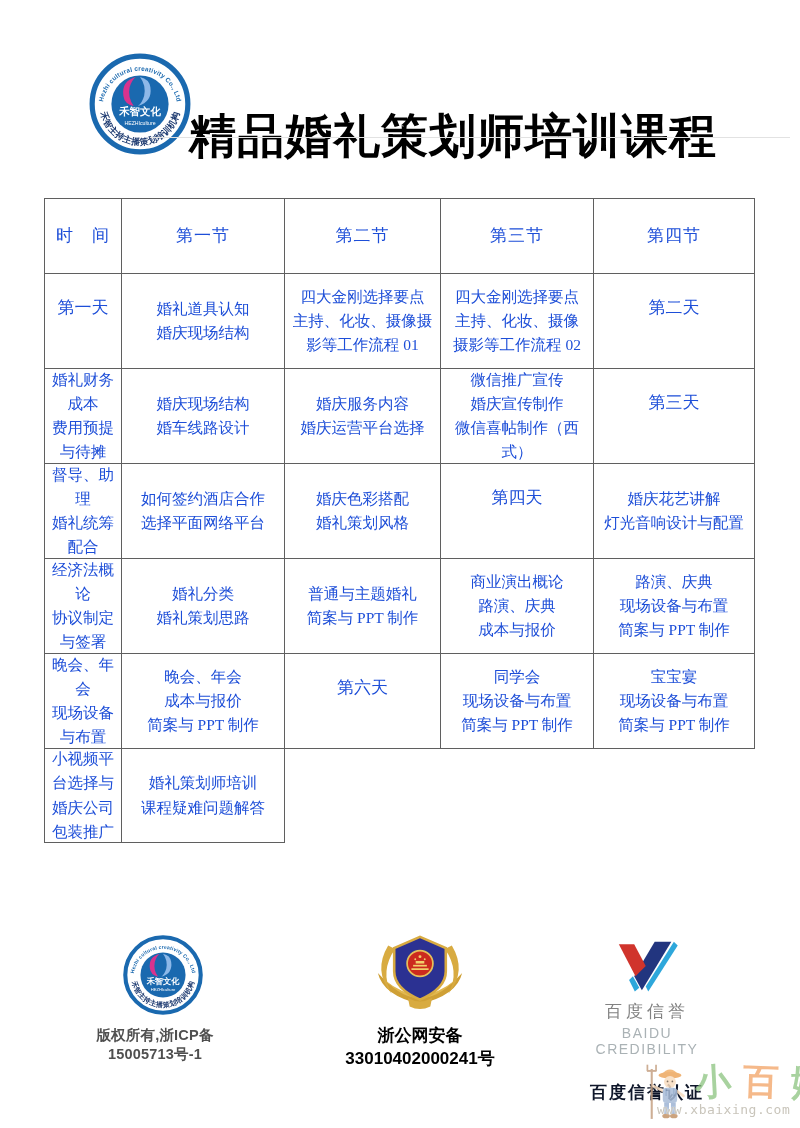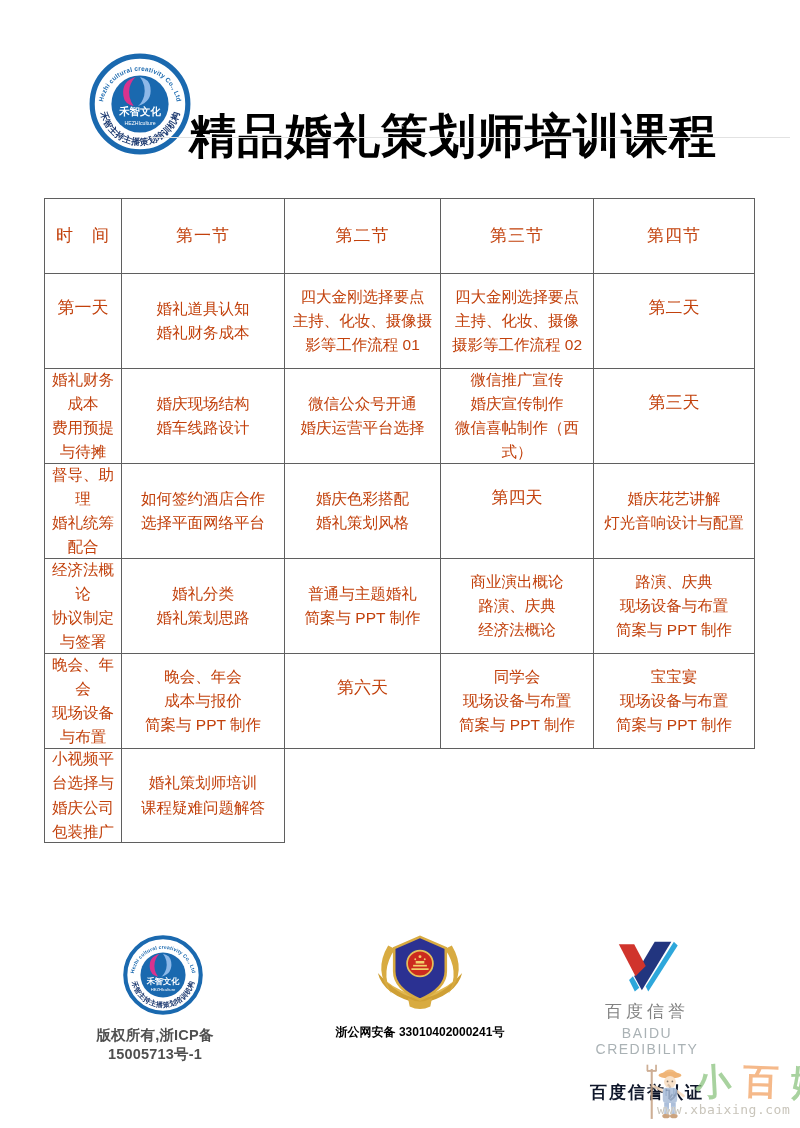--- a/index.html
+++ b/index.html
@@ -11,37 +11,37 @@
   .page-title{position:absolute;left:175px;top:74px;width:556px;height:62px;
     font-family:"Liberation Serif","DejaVu Serif",serif;font-weight:bold;
     font-size:47px;color:#000;text-align:center;letter-spacing:1px;line-height:62px;white-space:nowrap;}
   .title-underline{position:absolute;left:150px;top:137px;width:640px;height:1px;background:#e2e2e2;}
 
   
   .course-table{position:absolute;left:44px;top:198px;width:710px;
     display:grid;grid-template-columns:77px 163px 156px 153px 161px;
     grid-template-rows:75px 95px 95px 95px 95px 95px 94px;
     border-top:1px solid #5f5f5f;border-left:1px solid #5f5f5f;
-    font-family:Liberation Sans, sans-serif;color:#c2410c;box-sizing:content-box;}
+    font-family:Liberation Serif, serif;color:#1d4ed8;box-sizing:content-box;}
   .tcell{border-right:1px solid #5f5f5f;border-bottom:1px solid #5f5f5f;
     display:flex;align-items:center;justify-content:center;text-align:center;
     white-space:pre-line;line-height:1.55;font-size:15.5px;padding:2px 3px;box-sizing:border-box;}
   .tcell.th{font-size:17px;letter-spacing:1px;}
   .tcell.day{align-items:flex-start;padding-top:21px;font-size:17px;}
 
   
   .foot-group{position:absolute;text-align:center;}
   .foot-left{left:68px;top:934px;width:190px;}
   .foot-mid{left:328px;top:930px;width:184px;}
   .foot-right{left:578px;top:938px;width:138px;}
   .logo-small{width:82px;height:82px;}
   .badge-svg{width:96px;height:86px;}
   .baiduv-svg{width:64px;height:56px;}
   .icp-text{margin:6px 16px 0 0;font-size:14.5px;font-weight:600;color:#4f4f4f;letter-spacing:0.2px;}
-  .police-text{margin:4px 0 0 0;font-size:12px;font-weight:800;color:#000;}
+  .police-text{margin:4px 0 0 0;font-size:17px;font-weight:800;color:#000;}
   .baidu-cn{margin:2px 0 0 0;font-size:17px;color:#828282;letter-spacing:4px;}
   .baidu-en{margin:2px 0 0 0;font-size:14px;color:#aab2b5;letter-spacing:1.5px;}
   .baidu-cert{margin:24px 0 0 0;font-size:17px;font-weight:800;color:#0f172a;letter-spacing:2px;}
 
   
   .watermark{position:absolute;left:645px;top:1060px;width:153px;height:66px;}
   .farmer-svg{position:absolute;left:0;top:3px;width:48px;height:60px;opacity:0.85;}
   .wm-chars{position:absolute;left:50px;top:2px;font-weight:800;font-size:36px;line-height:40px;white-space:nowrap;}
   .wm-chars span{display:inline-block;margin-right:2px;opacity:0.75;}
   .wm-green{color:#8cc47f;transform:rotate(-3deg);}
@@ -78,34 +78,34 @@
 
   <div class="course-table">
     <div class="tcell th">时　间</div>
     <div class="tcell th">第一节</div>
     <div class="tcell th">第二节</div>
     <div class="tcell th">第三节</div>
     <div class="tcell th">第四节</div>
 
     <div class="tcell day">第一天</div>
     <div class="tcell">婚礼道具认知
-婚礼财务成本</div>
+婚庆现场结构</div>
     <div class="tcell">四大金刚选择要点
 主持、化妆、摄像摄
 影等工作流程 01</div>
     <div class="tcell">四大金刚选择要点
 主持、化妆、摄像
 摄影等工作流程 02</div>
 
     <div class="tcell day">第二天</div>
     <div class="tcell">婚礼财务成本
 费用预提与待摊</div>
     <div class="tcell">婚庆现场结构
 婚车线路设计</div>
-    <div class="tcell">微信公众号开通
+    <div class="tcell">婚庆服务内容
 婚庆运营平台选择</div>
     <div class="tcell">微信推广宣传
 婚庆宣传制作
 微信喜帖制作（西式）</div>
 
     <div class="tcell day">第三天</div>
     <div class="tcell">督导、助理
 婚礼统筹配合</div>
     <div class="tcell">如何签约酒店合作
 选择平面网络平台</div>
@@ -117,21 +117,21 @@
 灯光音响设计与配置</div>
     <div class="tcell">经济法概论
 协议制定与签署</div>
     <div class="tcell">婚礼分类
 婚礼策划思路</div>
     <div class="tcell">普通与主题婚礼
 简案与 PPT 制作</div>
 
     <div class="tcell">商业演出概论
 路演、庆典
-经济法概论</div>
+成本与报价</div>
     <div class="tcell">路演、庆典
 现场设备与布置
 简案与 PPT 制作</div>
     <div class="tcell">晚会、年会
 现场设备与布置</div>
     <div class="tcell">晚会、年会
 成本与报价
 简案与 PPT 制作</div>
 
     <div class="tcell day">第六天</div>

